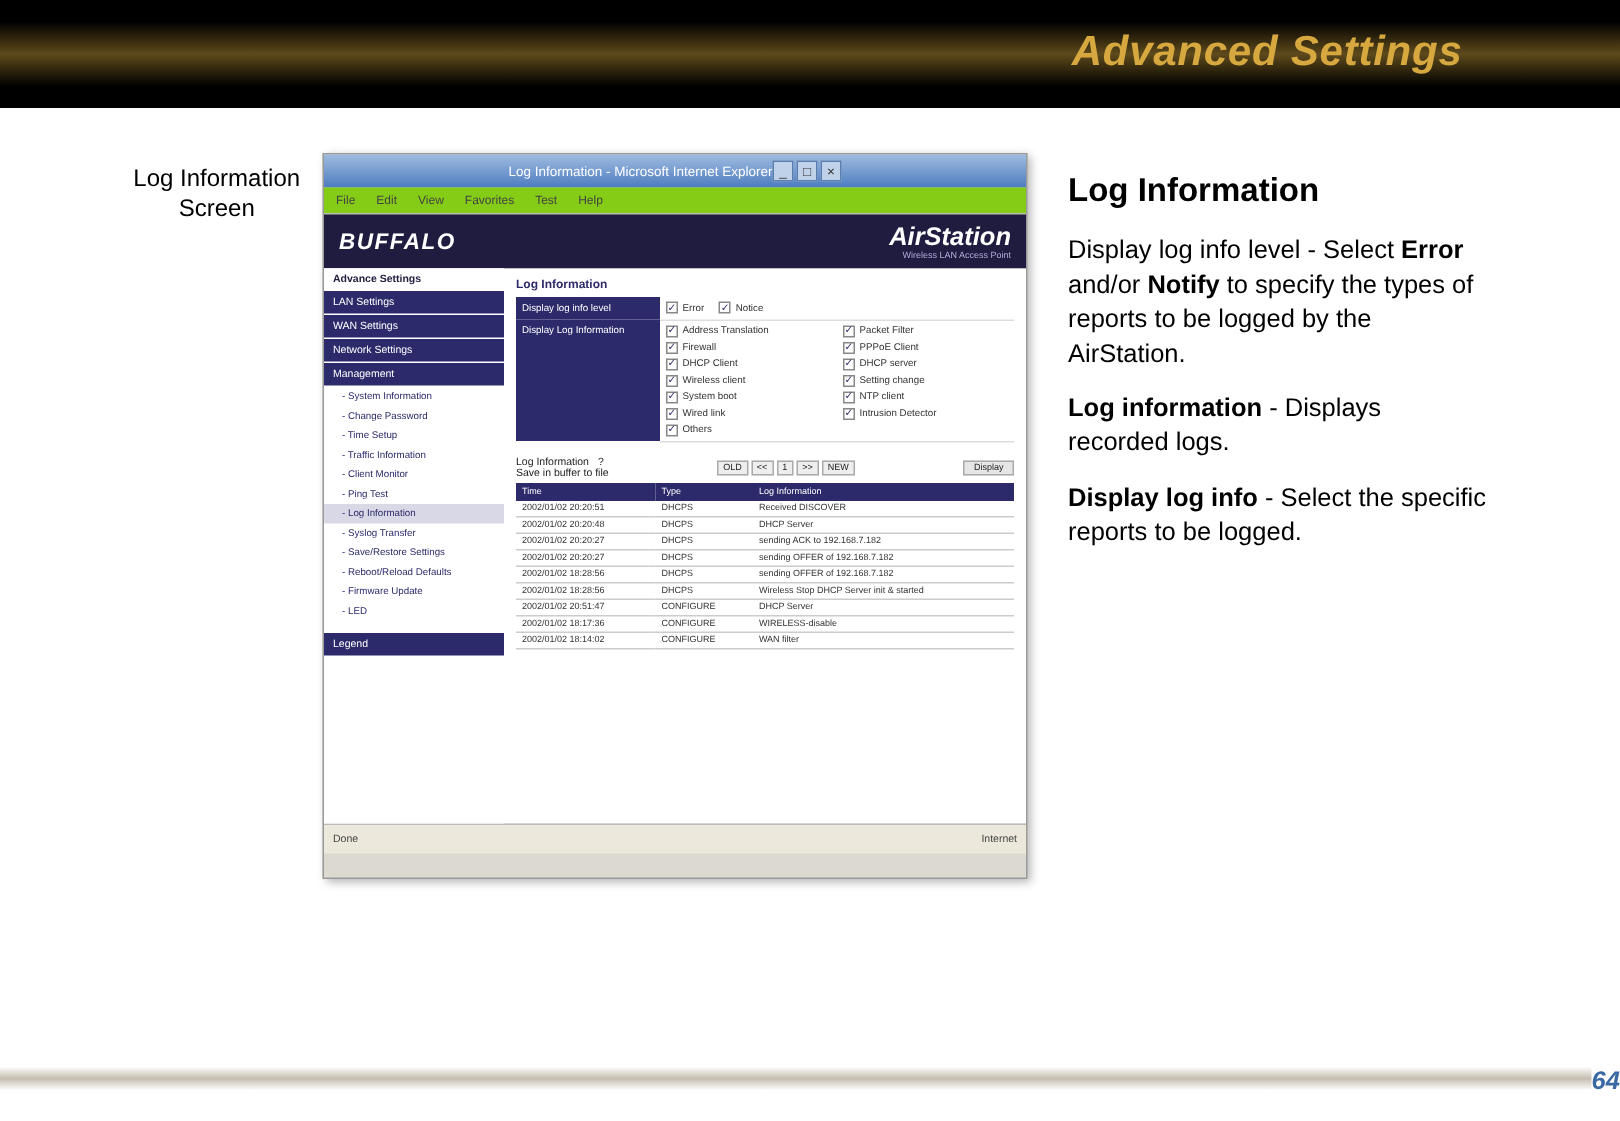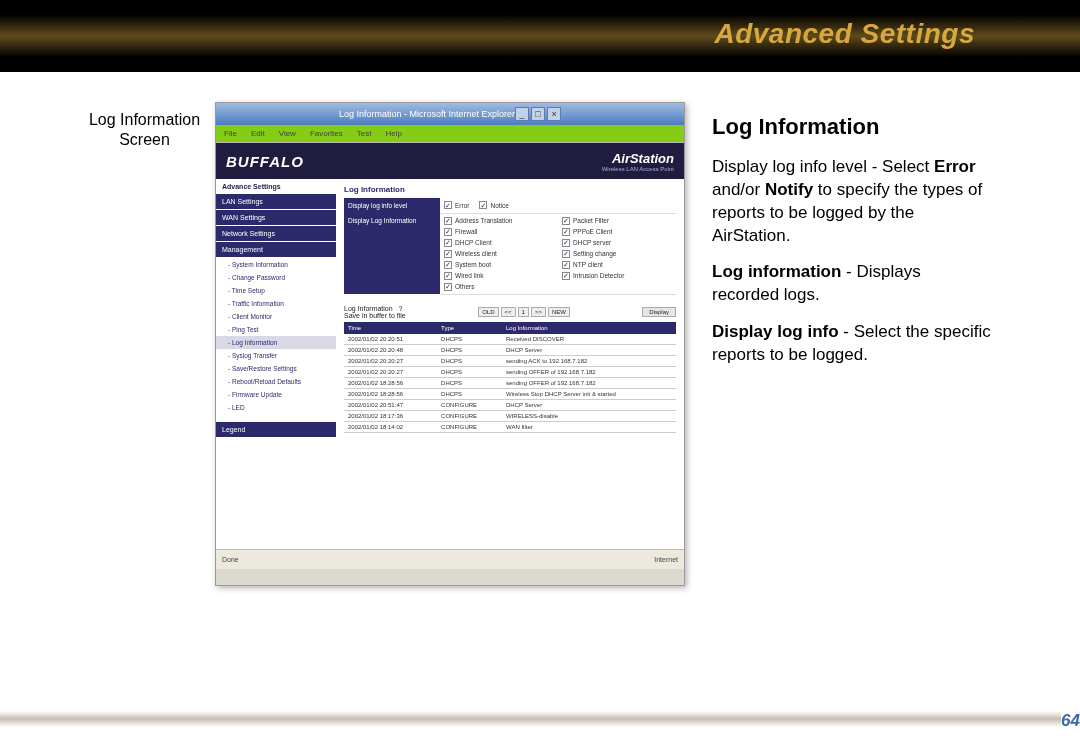--- a/index.html
+++ b/index.html
@@ -86,21 +86,21 @@
     color: #fff;
     gap: 25px;
   }
   .ss-banner-left {
     font-size: 15px;
     font-weight: bold;
     font-style: italic;
     letter-spacing: 1px;
   }
   .ss-banner-right { text-align:right; }
-  .ss-banner-right .big { font-size: 13px; font-weight: bold; font-style: italic; }
+  .ss-banner-right .big { font-size: 17px; font-weight: bold; font-style: italic; }
   .ss-banner-right .small { font-size: 6px; color:#b0aedb; }
   .ss-body {
     display: flex;
     height: 370px;
     background: #fff;
   }
   .ss-sidebar {
     width: 120px;
     background: #fff;
     font-size: 7px;

